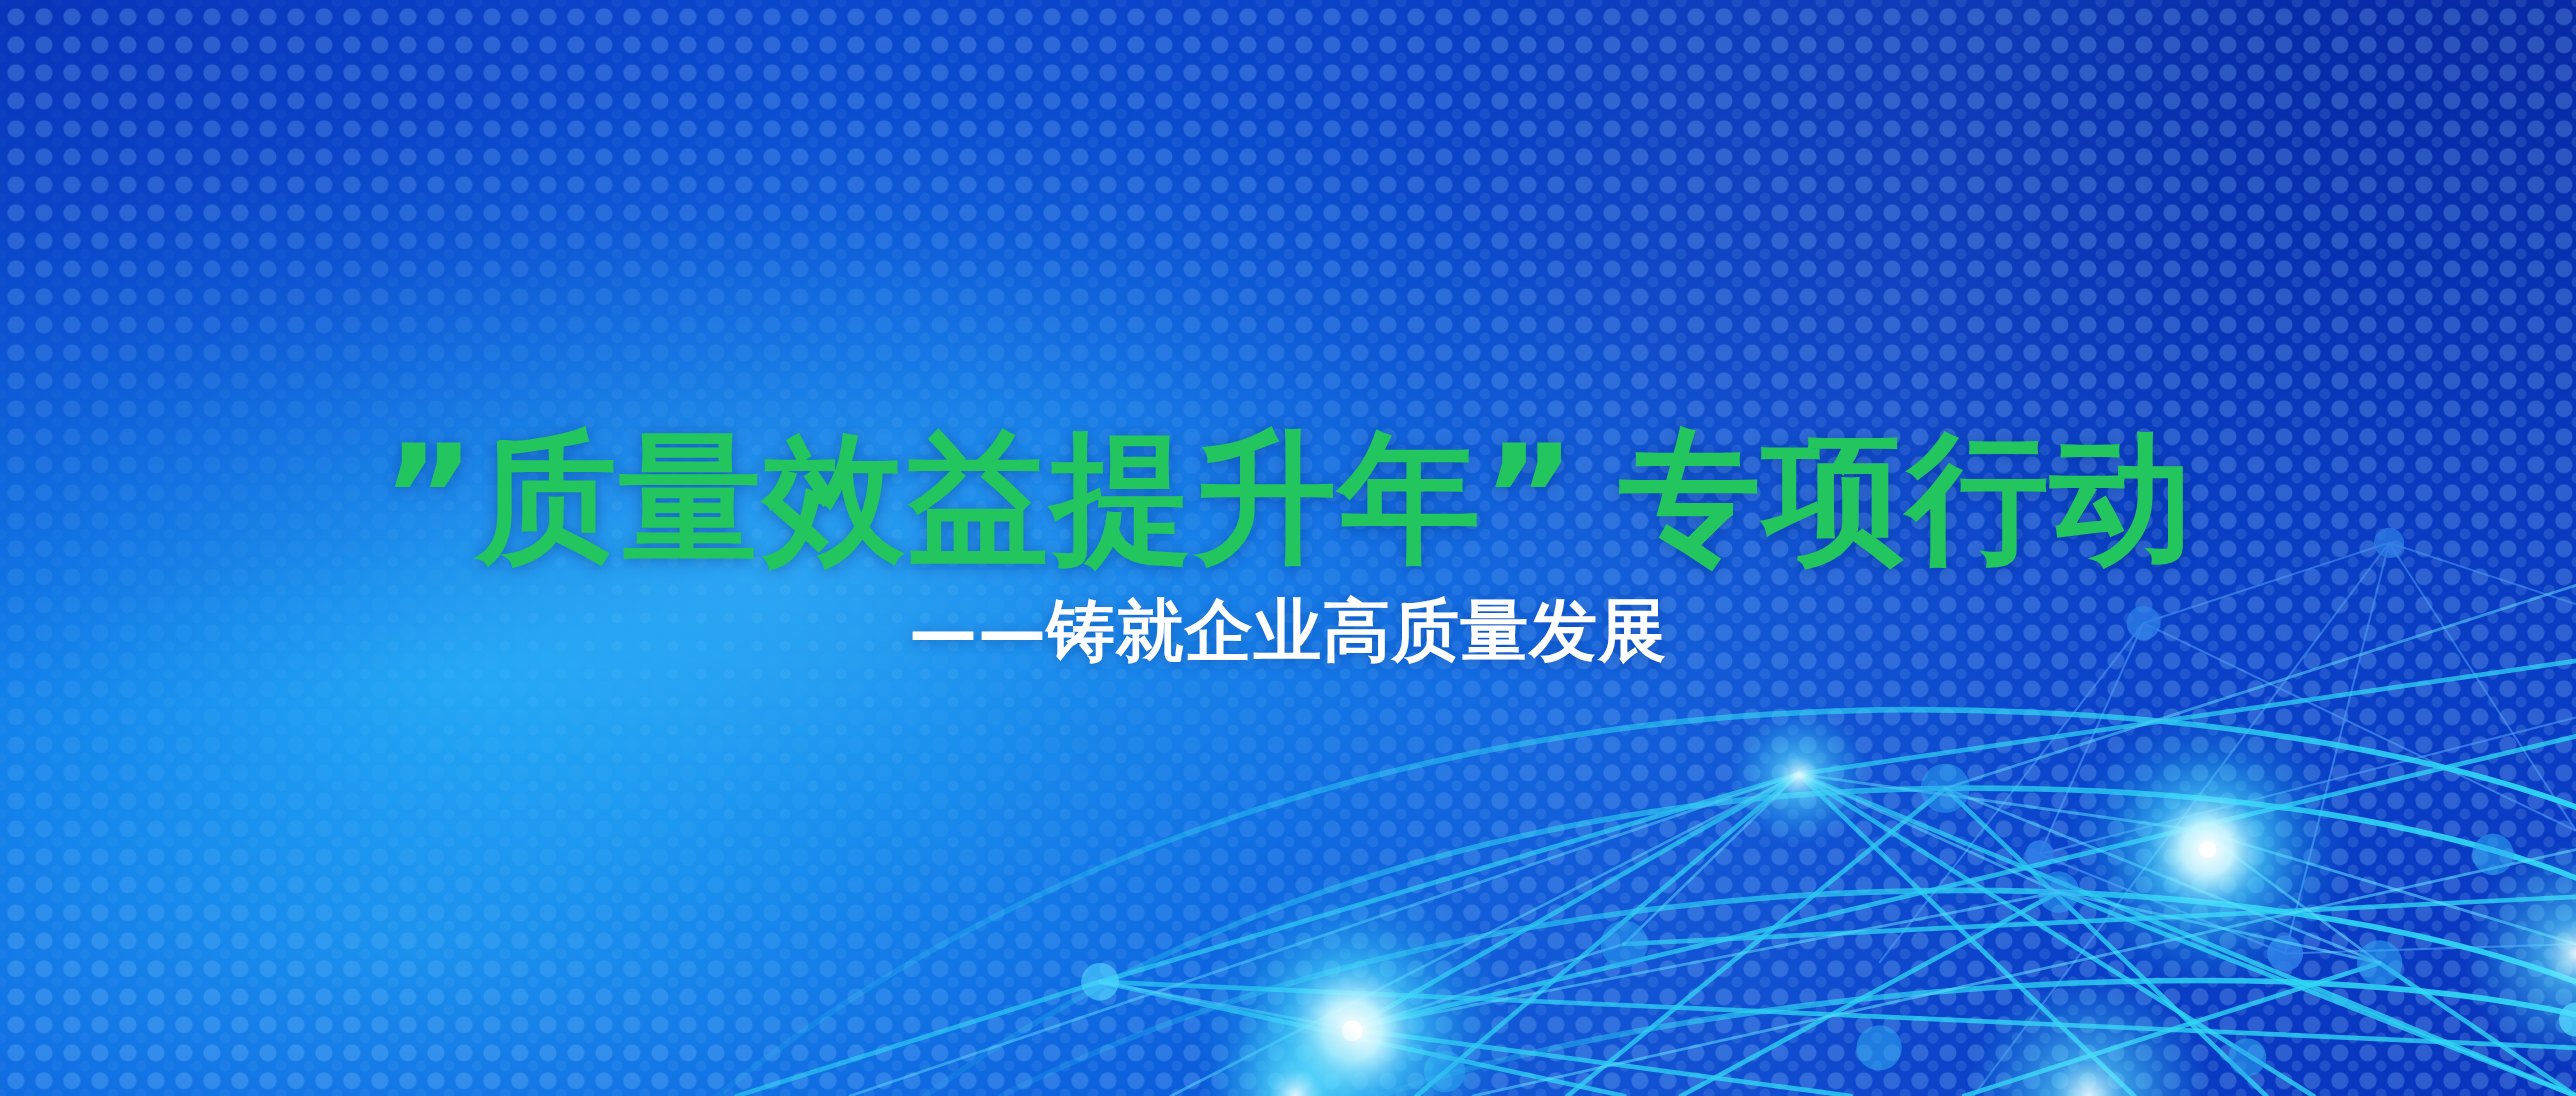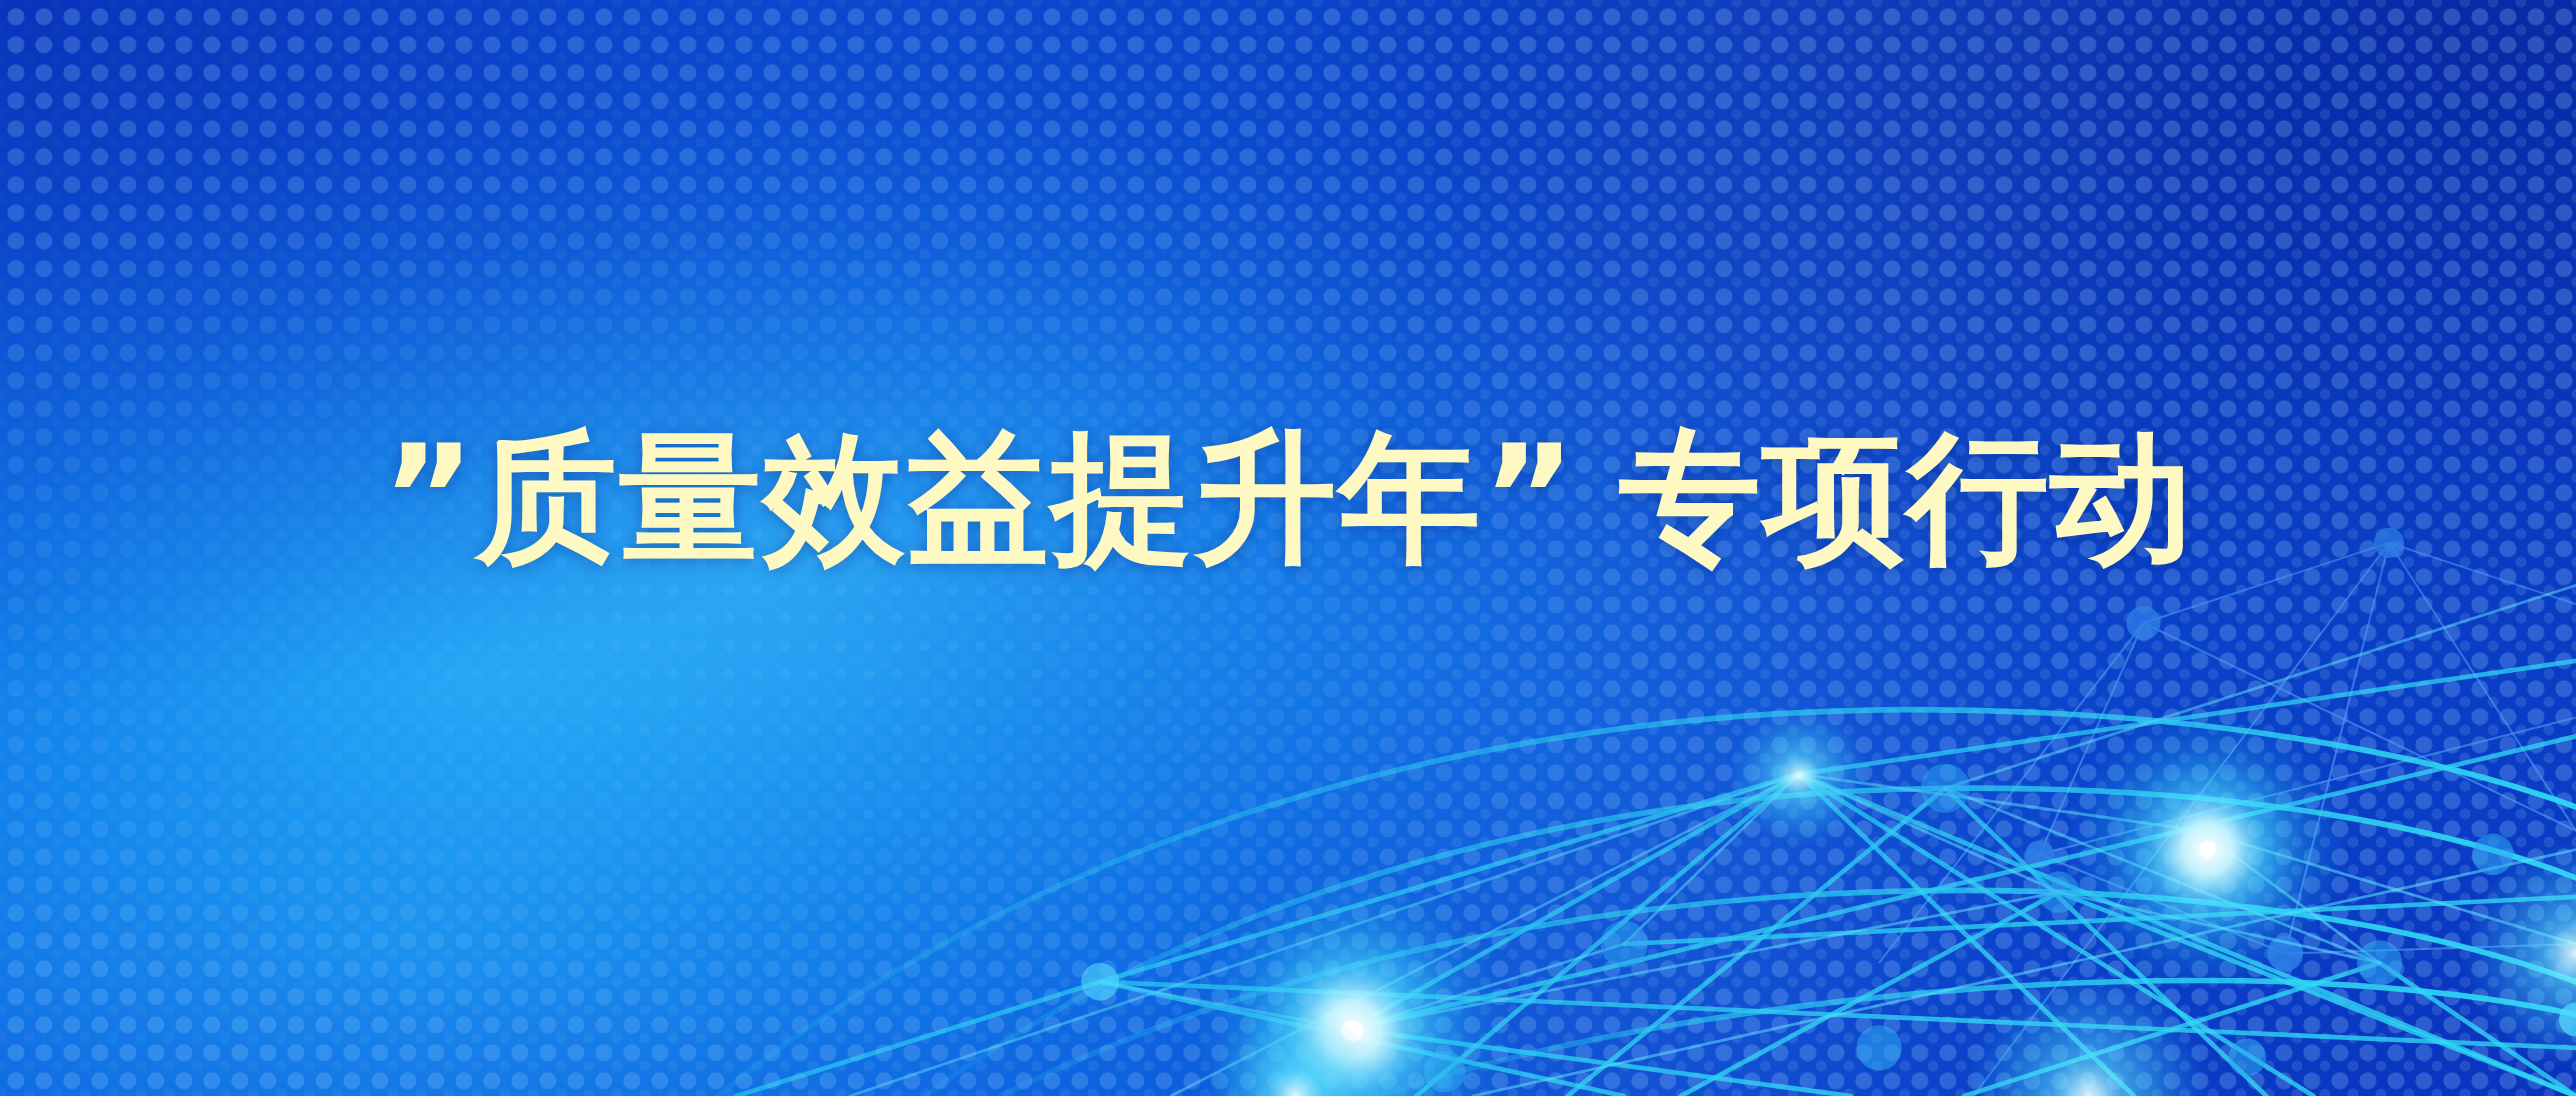--- a/index.html
+++ b/index.html
@@ -103,21 +103,21 @@
   .text-block {
     position: absolute;
     left: 0;
     top: 427px;
     width: 2576px;
     text-align: center;
     pointer-events: none;
   }
   .headline {
     margin: 0;
-    color: #fef9c3;
+    color: #22c55e;
     font-size: 142px;
     line-height: 1.0;
     font-weight: 700;
     letter-spacing: 1.9px;
     white-space: nowrap;
     font-family: "DejaVu Sans", "Liberation Sans", sans-serif;
     text-shadow: 0 1.9px 15px rgba(4,40,130,0.40);
   }
   .headline .quote {
     letter-spacing: 0;
@@ -291,16 +291,19 @@
       <circle cx="2728" cy="1010" r="120" fill="url(#nodeGlowSm)"></circle>
       <circle cx="2212" cy="1161" r="130" fill="url(#nodeGlowSm)"></circle>
       <circle cx="1372" cy="1161" r="95" fill="url(#nodeGlowSm)"></circle>
     </g>
   </svg>
 
   <div class="text-block">
     <h1 class="headline">
       <span class="quote">”</span><span>质量效益提升年</span><span class="quote">”</span><span class="gap"></span><span>专项行动</span>
     </h1>
+    <div class="subline">
+      <span>——</span><span>铸就企业高质量发展</span>
+    </div>
   </div>
 
 </div>
 
 
 </body></html>

